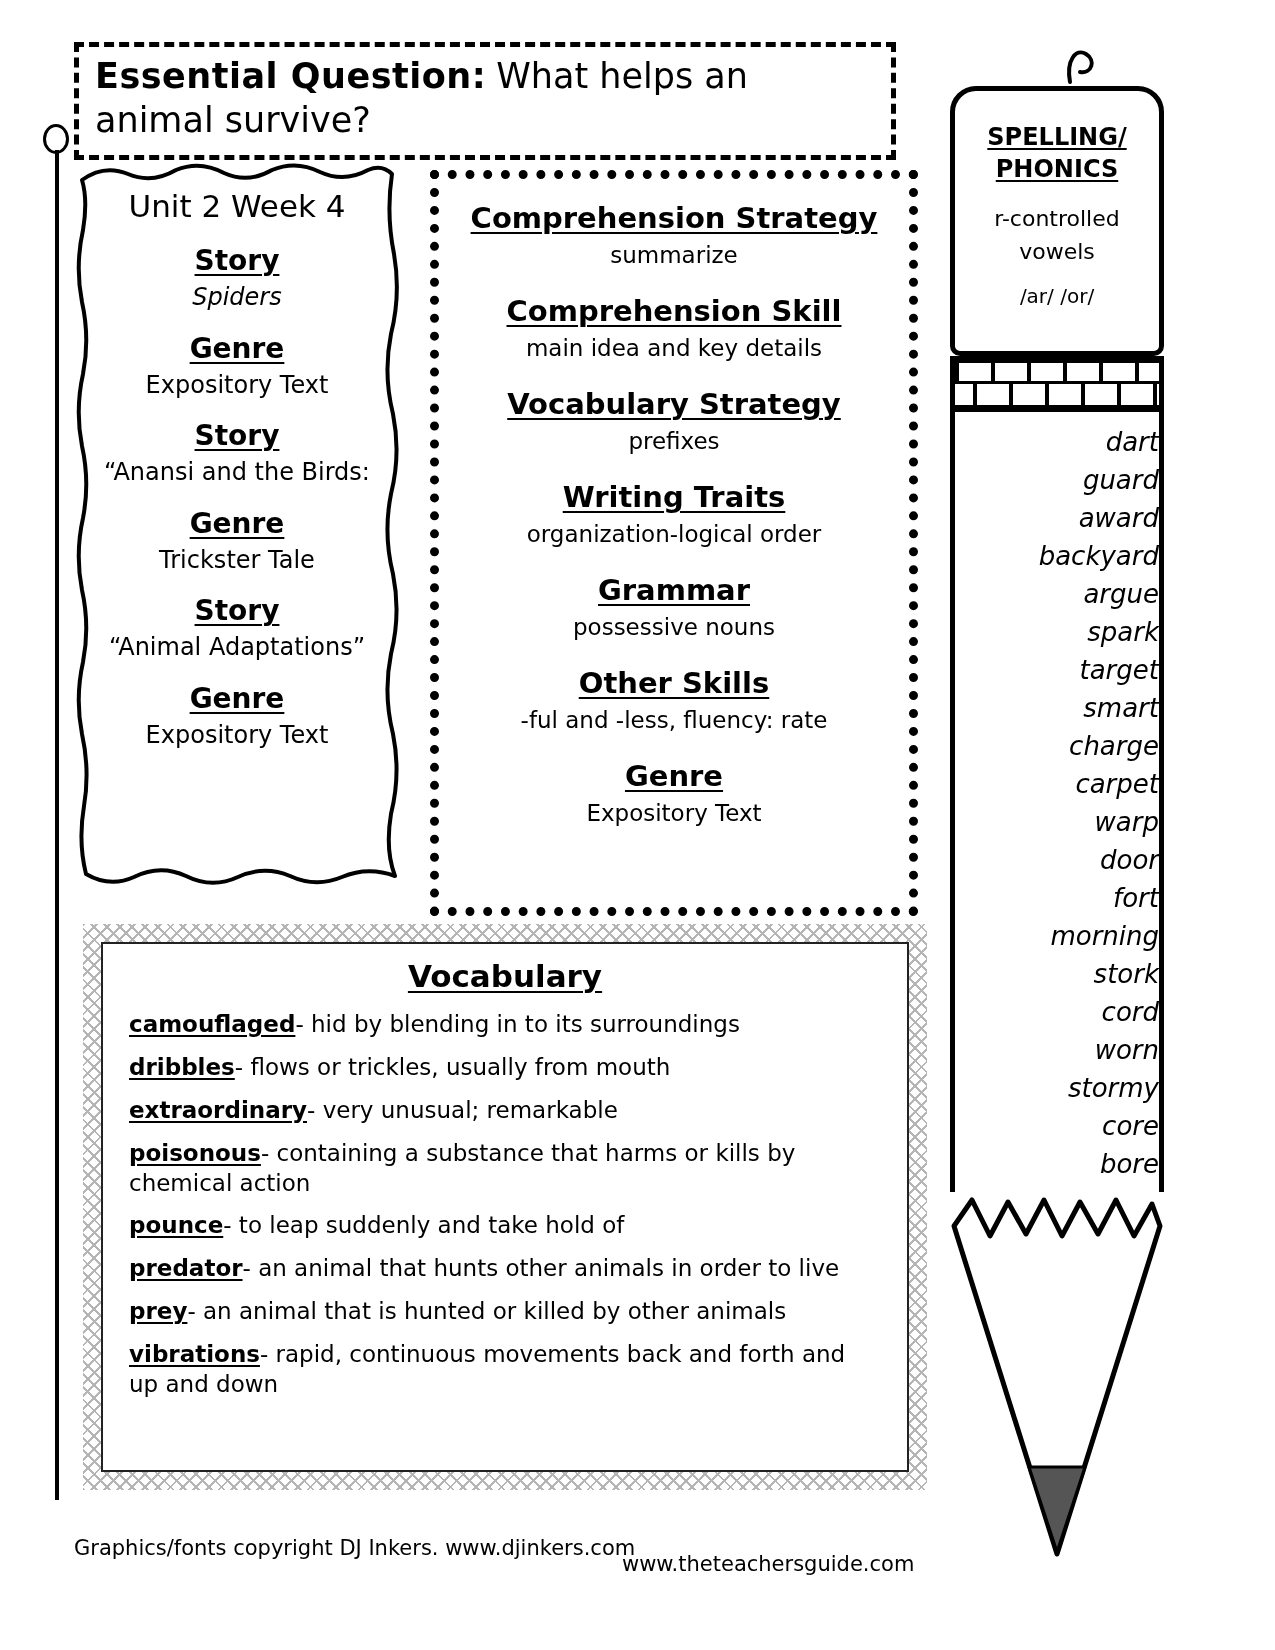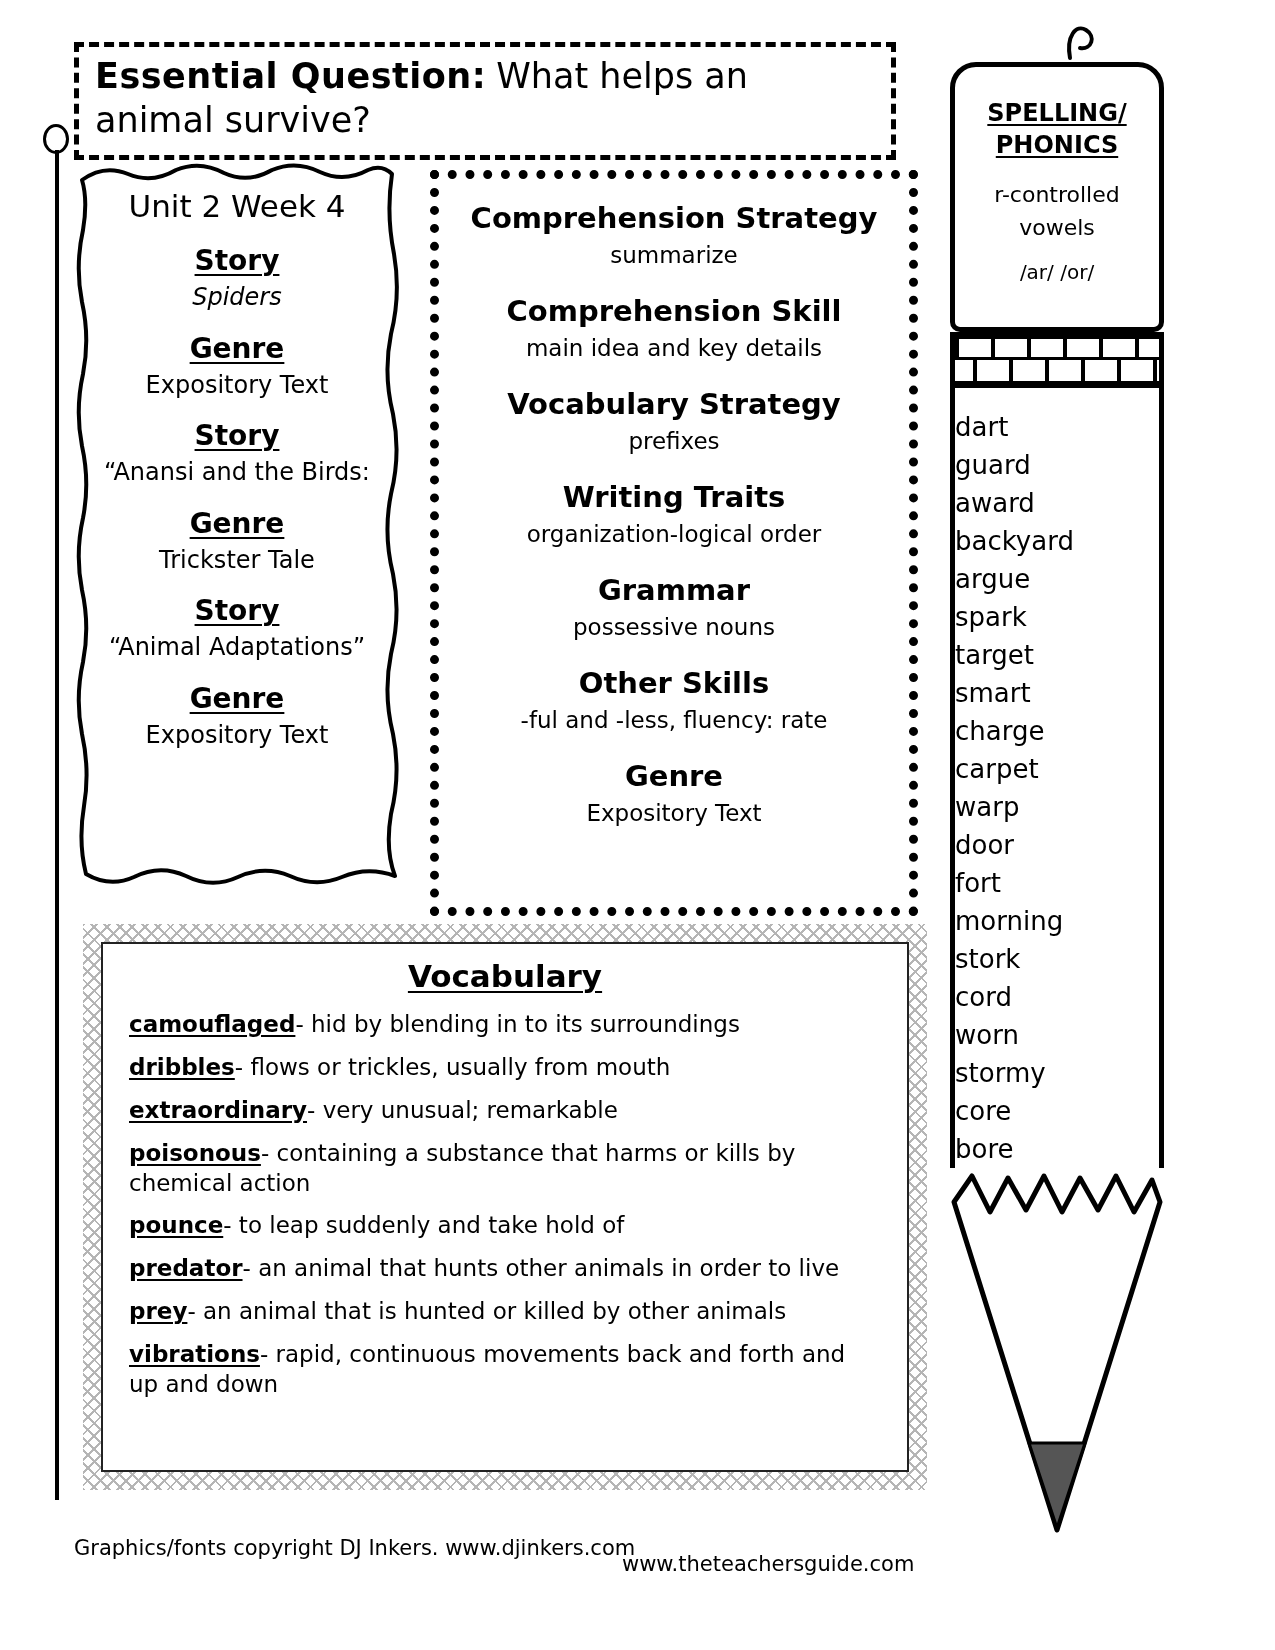--- a/index.html
+++ b/index.html
@@ -35,47 +35,47 @@
   .flag-value { font-size: 24px; margin-top: 7px; line-height: 1.15; }
   .italic { font-style: italic; }
 
   
   .skills-box {
     position: absolute; left: 430px; top: 170px; width: 488px; height: 746px;
     border: 9px dotted #000;
     padding: 22px 10px; text-align: center;
   }
   .skill-section { margin-bottom: 26px; }
-  .skill-heading { font-size: 29px; font-weight: bold; 
+  .skill-heading { font-size: 29px; font-weight: bold; text-decoration: underline;
                    text-underline-offset: 4px; text-decoration-thickness: 2px; }
   .skill-value { font-size: 23px; margin-top: 7px; }
 
   
-  .pencil { position: absolute; left: 950px; top: 20px; width: 214px; }
+  .pencil { position: absolute; left: 950px; top: 44px; width: 214px; }
   .pencil-curl { height: 42px; }
   .pencil-curl svg { margin-left: 112px; }
   .pencil-top {
     border: 5px solid #000; border-radius: 26px 26px 10px 10px;
     height: 270px; padding-top: 30px; text-align: center;
   }
   .pencil-title { font-size: 24px; font-weight: bold; text-decoration: underline;
                   text-underline-offset: 3px; line-height: 1.35; }
   .pencil-focus { font-size: 22px; margin-top: 16px; line-height: 1.5; }
   .pencil-sounds { font-size: 20px; margin-top: 16px; }
   .ferrule {
     height: 56px;
     border-left: 5px solid #000; border-right: 5px solid #000;
     border-top: 7px solid #000; border-bottom: 7px solid #000;
   }
   .brick-row { height: 50%; background: repeating-linear-gradient(90deg, #000 0 4px, transparent 4px 36px); }
   .brick-row.r1 { border-bottom: 3px solid #000; }
   .brick-row.r2 { background-position: 18px 0; }
   .pencil-body {
     border-left: 5px solid #000; border-right: 5px solid #000;
-    height: 780px; padding-top: 20px; text-align: left;
+    height: 780px; padding-top: 11px; text-align: right; font-style: italic;
   }
   .pencil-word { font-size: 26px; line-height: 38px; }
   .pencil-wood { display: block; }
 
   
   .vocab-wrap {
     position: absolute; left: 83px; top: 924px; width: 844px; height: 566px;
     padding: 18px;
     background-image:
       repeating-linear-gradient(45deg,  #b5b5b5 0 2px, transparent 2px 9px),

